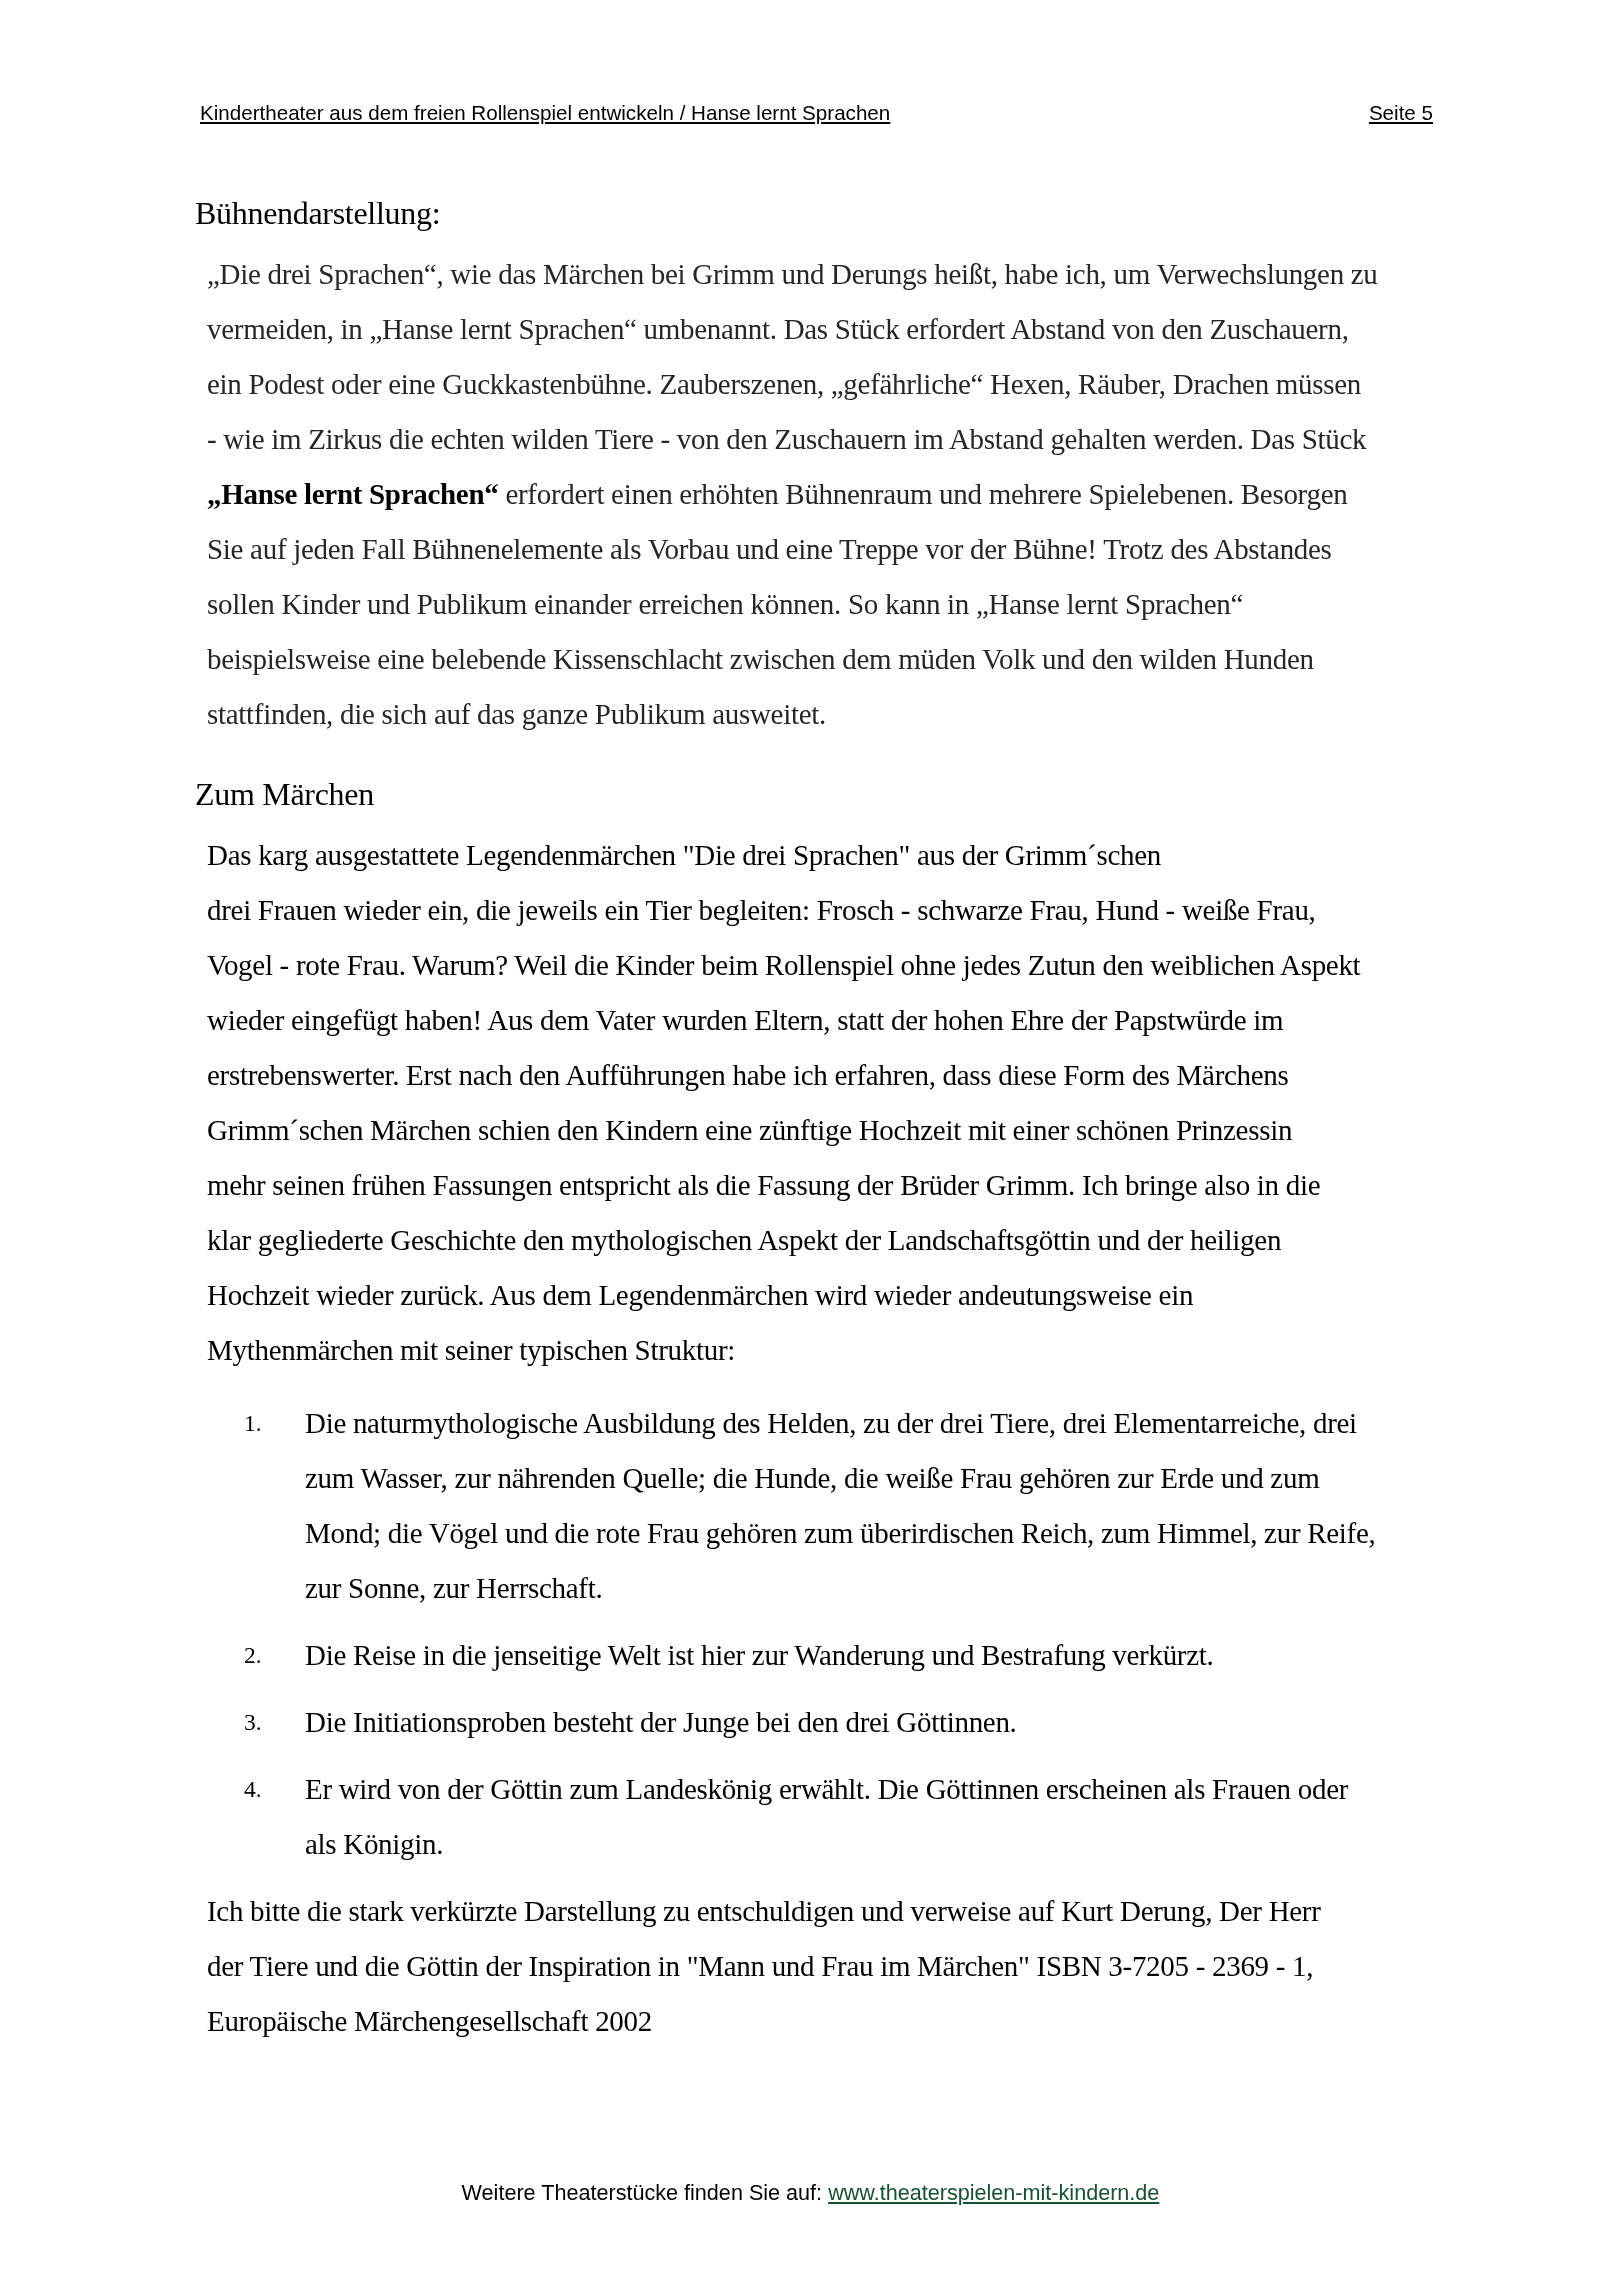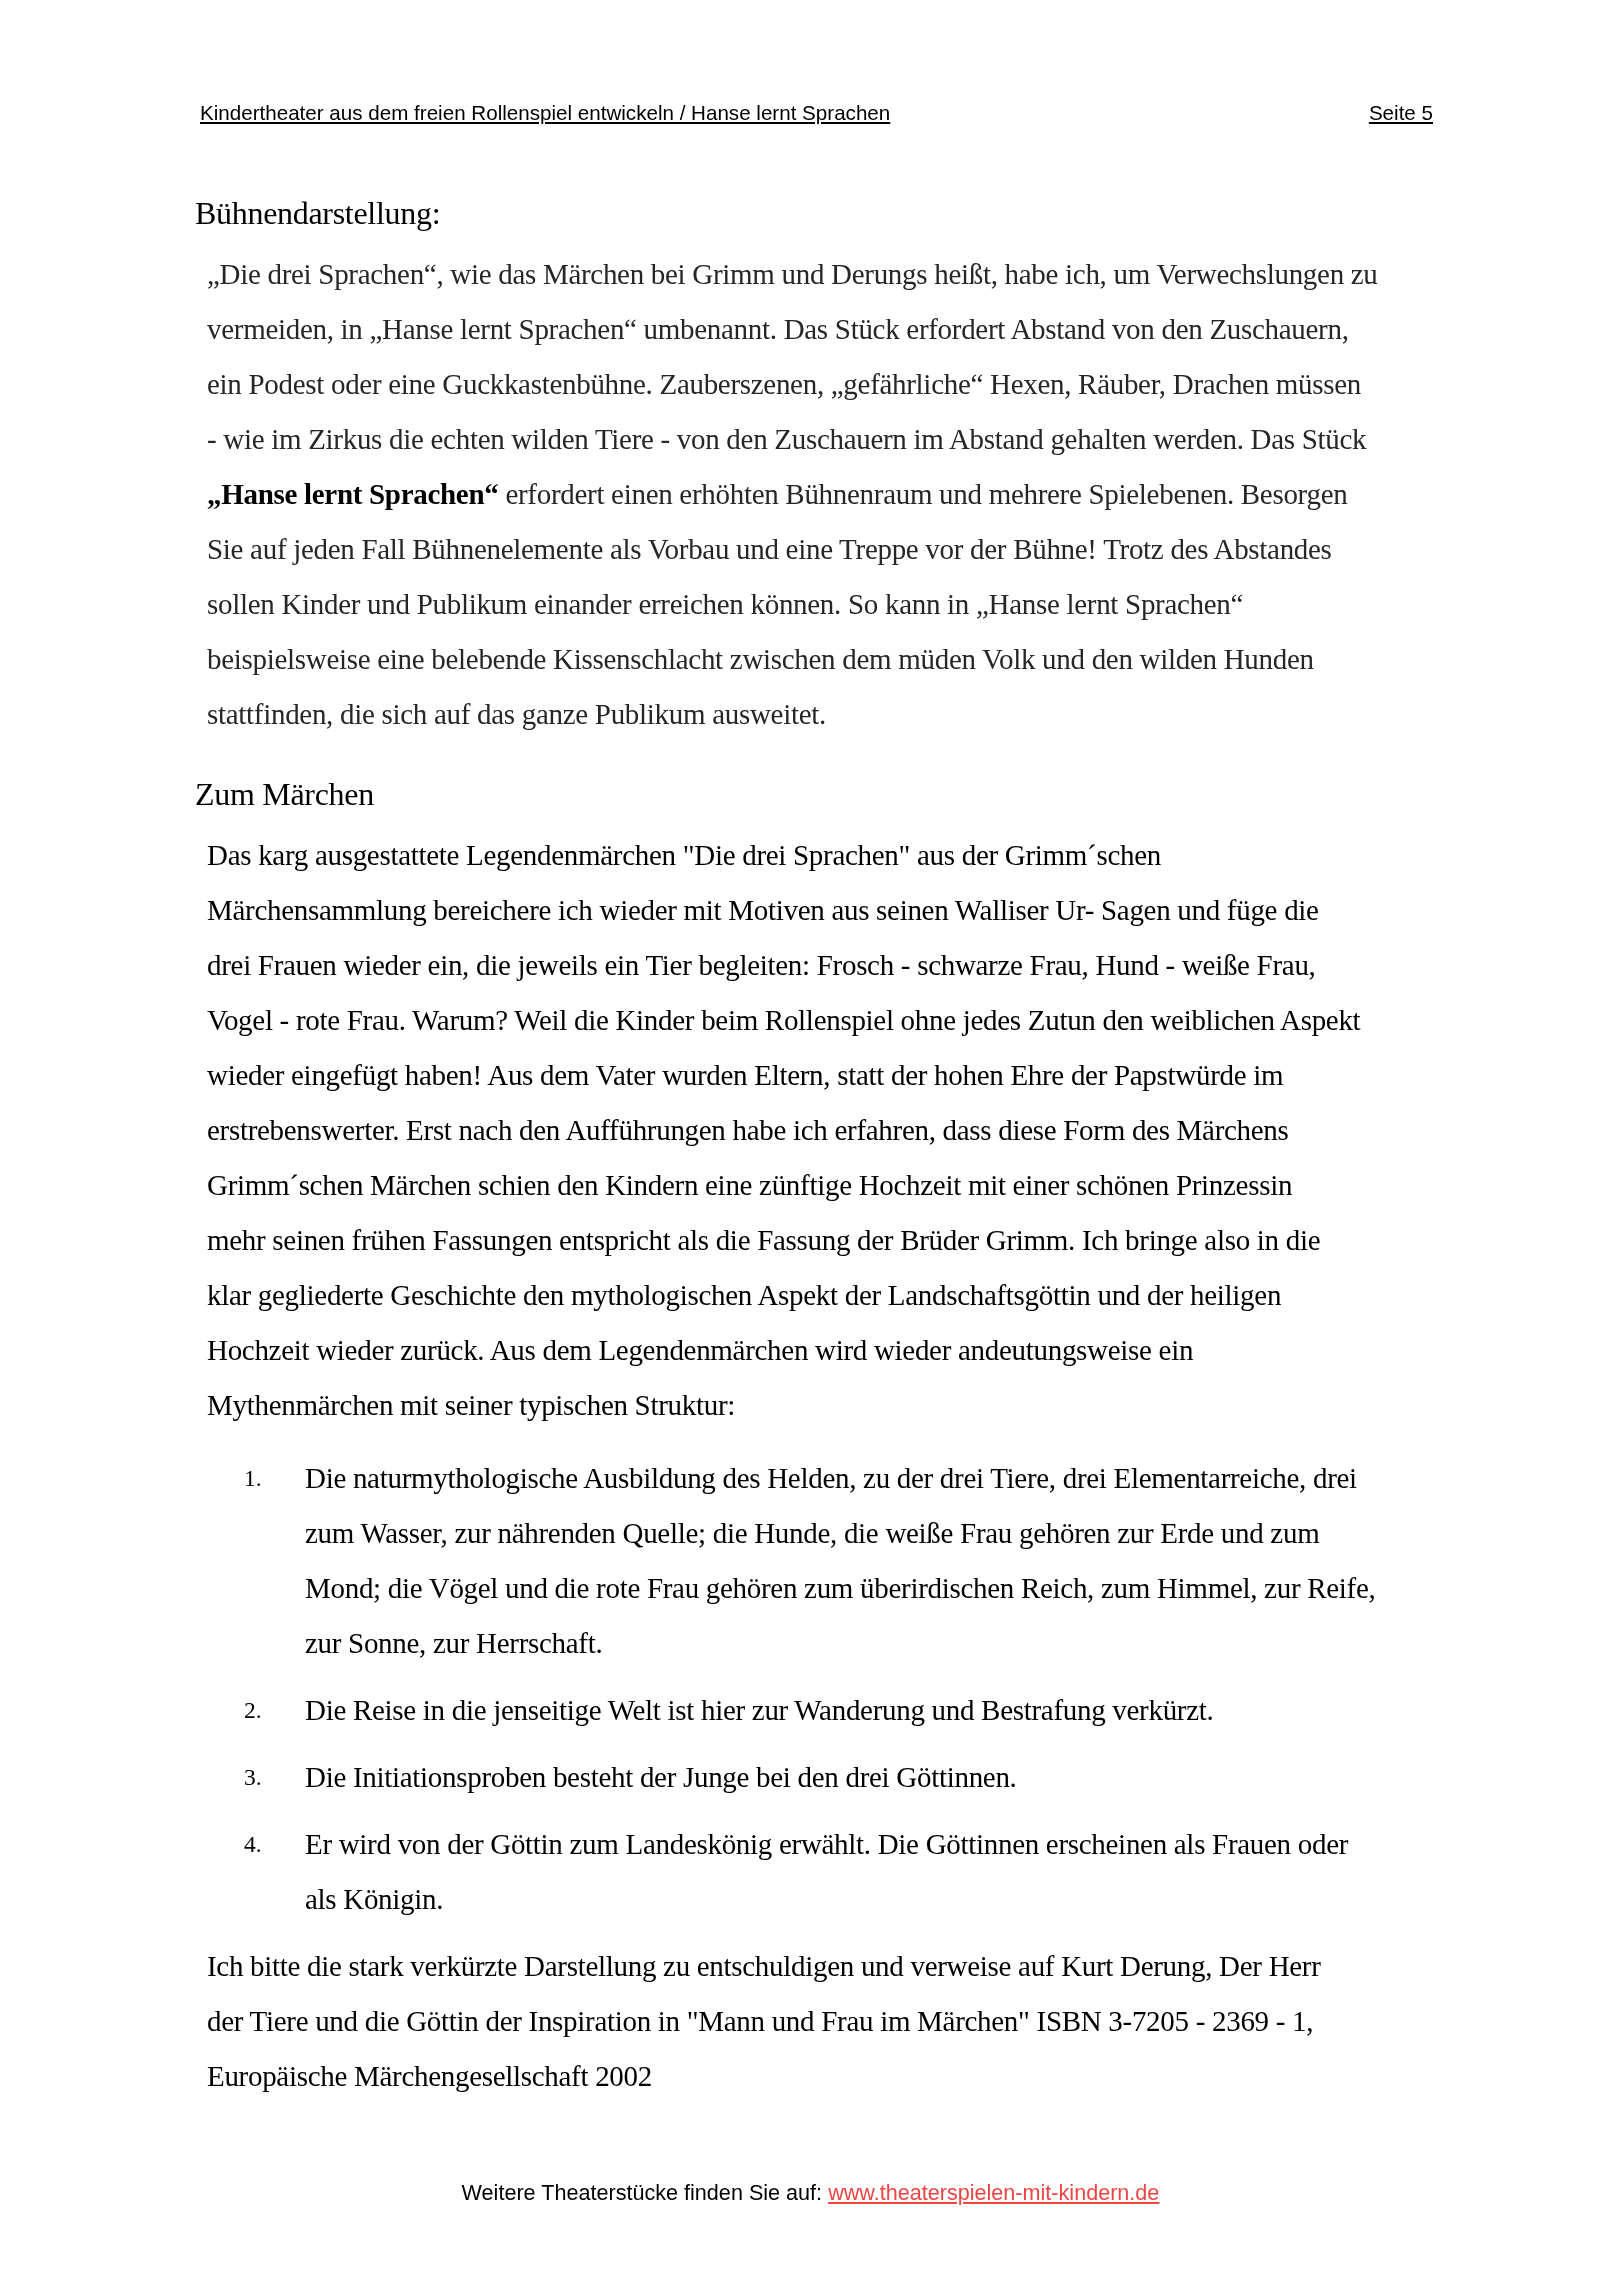--- a/index.html
+++ b/index.html
@@ -47,21 +47,20 @@
       <span class="line">sollen Kinder und Publikum einander erreichen können. So kann in  „Hanse lernt Sprachen“</span>
       <span class="line">beispielsweise eine belebende Kissenschlacht zwischen dem müden Volk und den wilden Hunden</span>
       <span class="line">stattfinden, die sich auf das ganze Publikum ausweitet.</span>
     </p>
   </section>
 
   <section class="sec2">
     <h2>Zum Märchen</h2>
     <p class="para">
       <span class="line">Das karg ausgestattete Legendenmärchen "Die drei Sprachen" aus der Grimm´schen</span>
-      <span class="line">Märchensammlung bereichere ich wieder mit Motiven aus seinen Walliser Ur- Sagen und füge die</span>
       <span class="line">drei Frauen wieder ein, die jeweils ein Tier begleiten: Frosch - schwarze Frau, Hund - weiße Frau,</span>
       <span class="line">Vogel - rote Frau.  Warum? Weil die Kinder beim Rollenspiel ohne jedes Zutun den weiblichen Aspekt</span>
       <span class="line">wieder eingefügt haben! Aus dem Vater wurden Eltern, statt der hohen Ehre der Papstwürde im</span>
       <span class="line">erstrebenswerter. Erst nach den Aufführungen habe ich erfahren, dass diese Form des Märchens</span>
       <span class="line">Grimm´schen Märchen schien den Kindern eine zünftige Hochzeit mit einer schönen Prinzessin</span>
       <span class="line">mehr seinen frühen Fassungen entspricht als die Fassung der Brüder Grimm. Ich bringe also in die</span>
       <span class="line">klar gegliederte Geschichte den mythologischen Aspekt der Landschaftsgöttin und der heiligen</span>
       <span class="line">Hochzeit wieder zurück. Aus dem Legendenmärchen wird wieder andeutungsweise ein</span>
       <span class="line">Mythenmärchen mit seiner typischen Struktur:</span>
     </p>
@@ -99,15 +98,15 @@
 
     <p class="para closing">
       <span class="line">Ich bitte die stark verkürzte Darstellung zu entschuldigen und verweise auf Kurt Derung,  Der Herr</span>
       <span class="line">der Tiere und die Göttin der Inspiration  in "Mann und Frau im Märchen" ISBN 3-7205 - 2369 - 1,</span>
       <span class="line">Europäische Märchengesellschaft 2002</span>
     </p>
   </section>
 </div>
 
 <div class="page-footer">
-  <span>Weitere Theaterstücke finden Sie auf: </span><a style="color: #ef4444; text-align: center;">www.theaterspielen-mit-kindern.de</a>
+  <span>Weitere Theaterstücke finden Sie auf: </span><a style="color: #14532d; text-align: center;">www.theaterspielen-mit-kindern.de</a>
 </div>
 
 
 </body></html>

